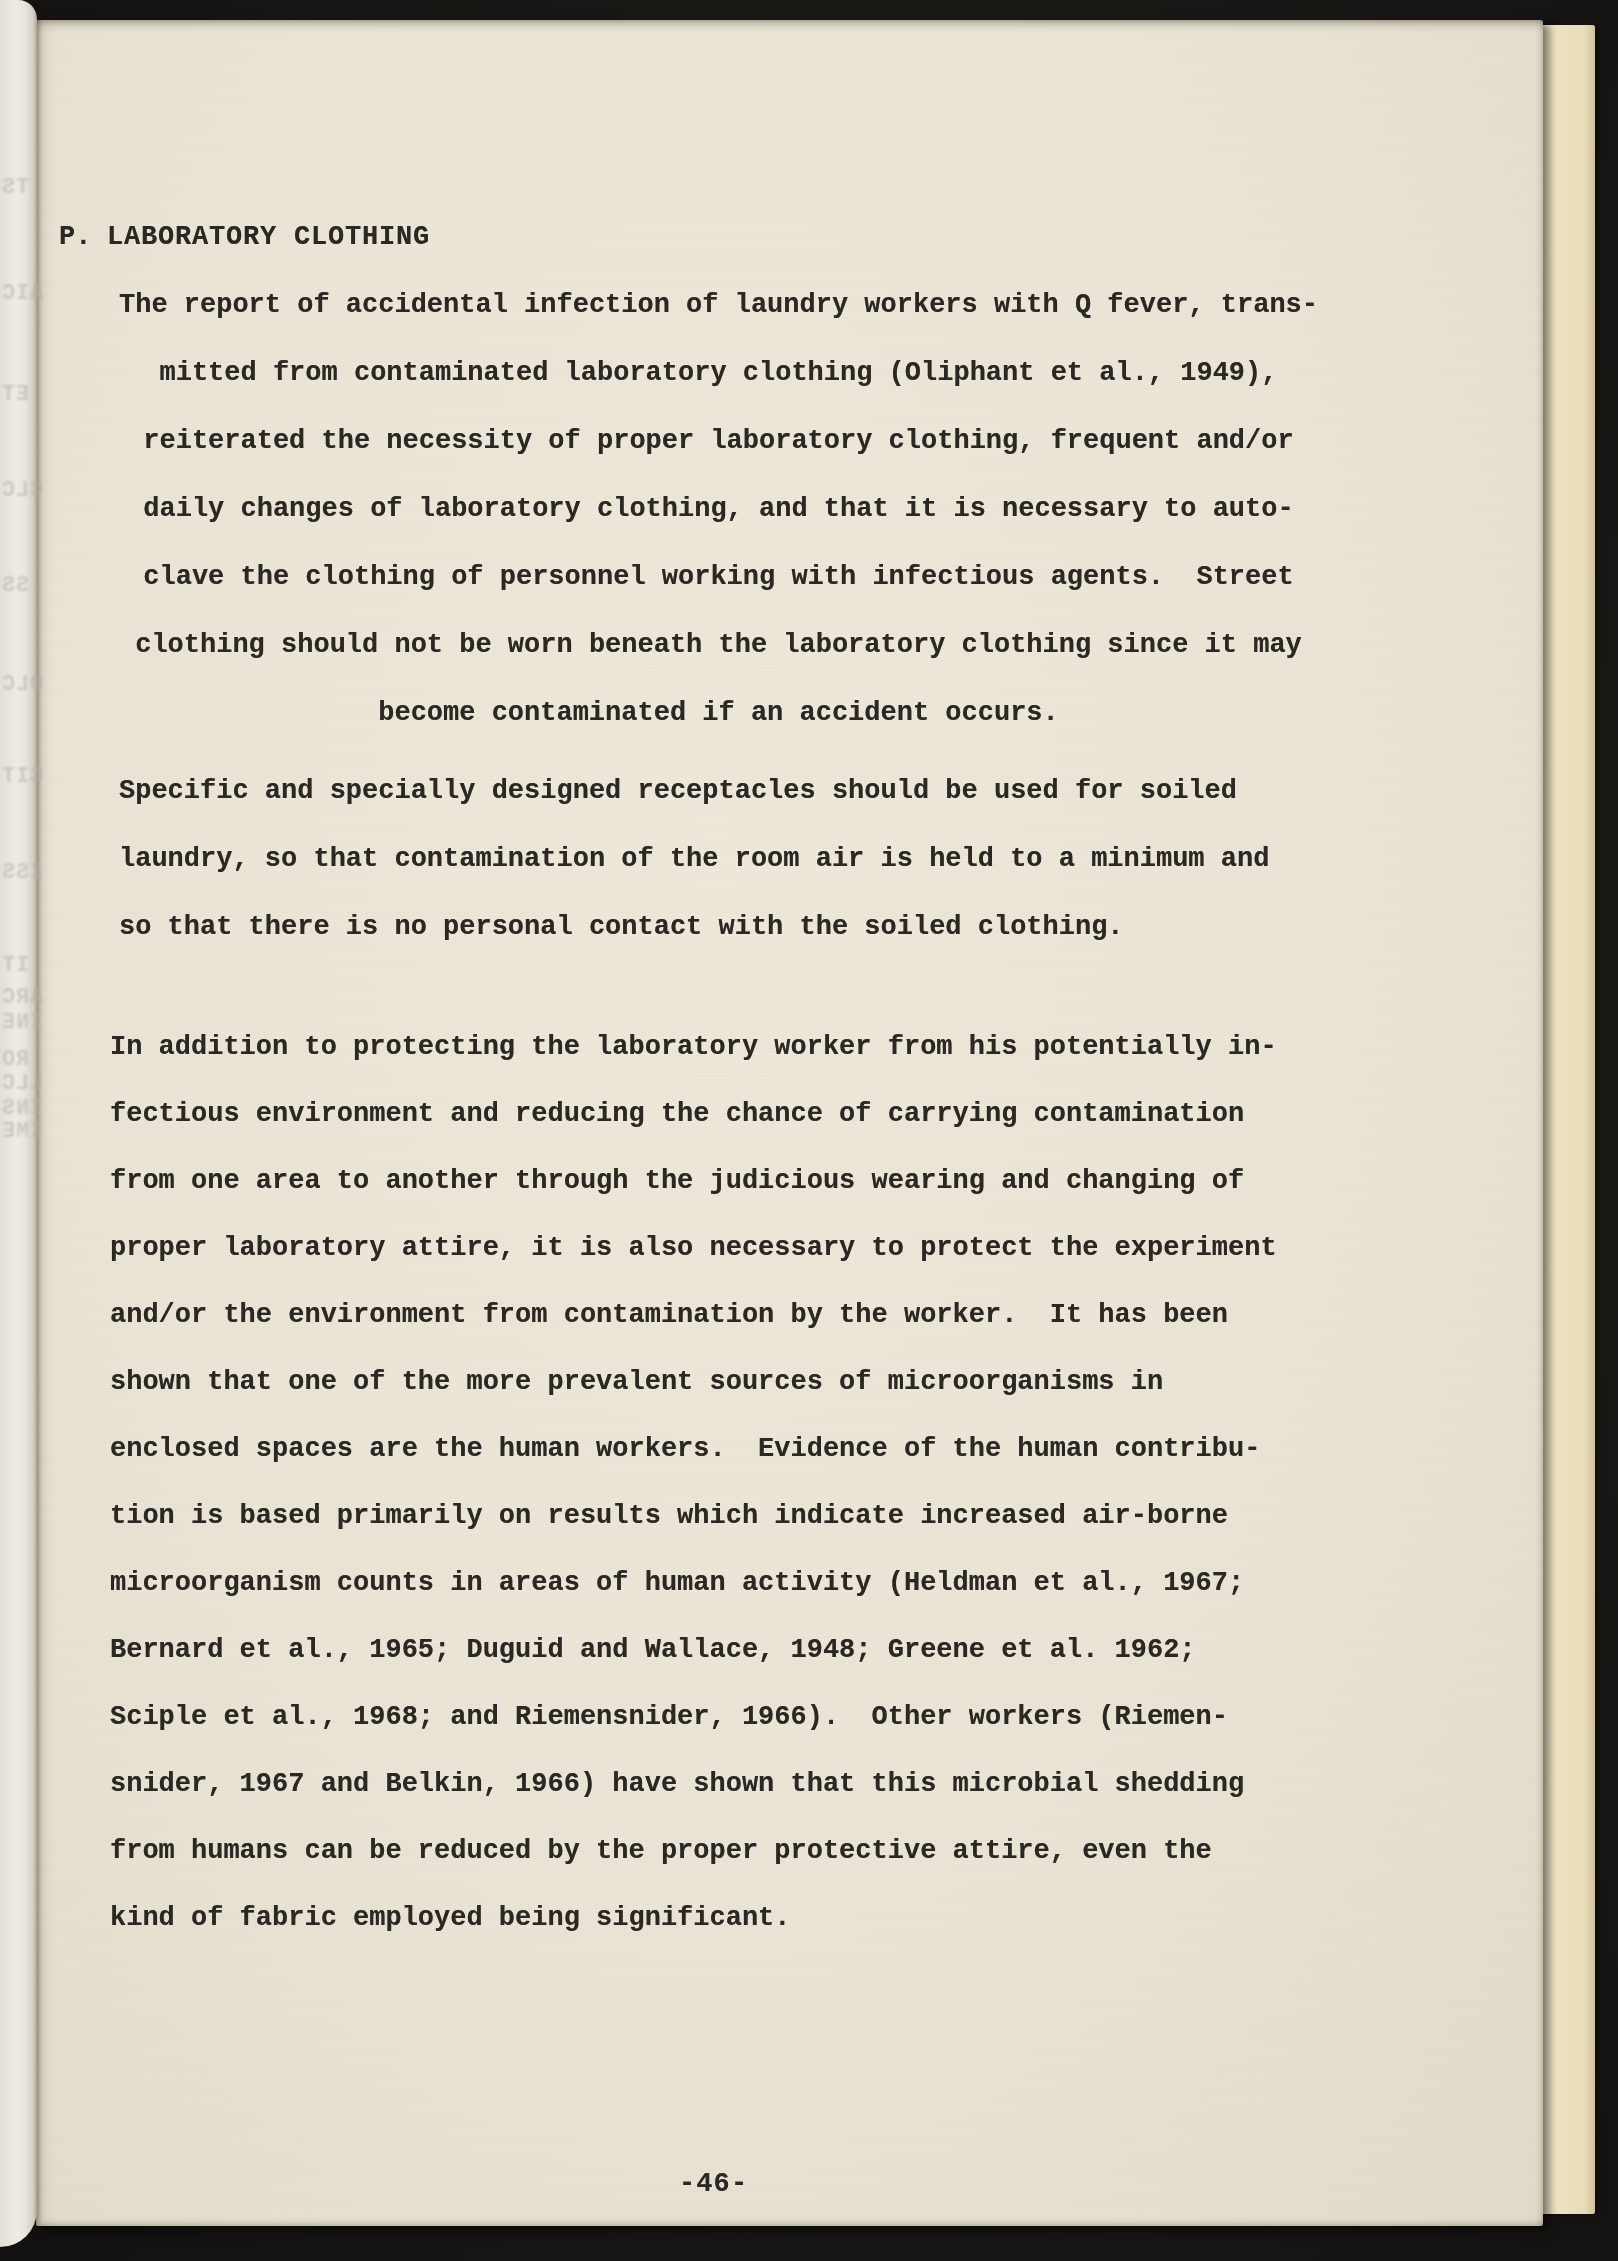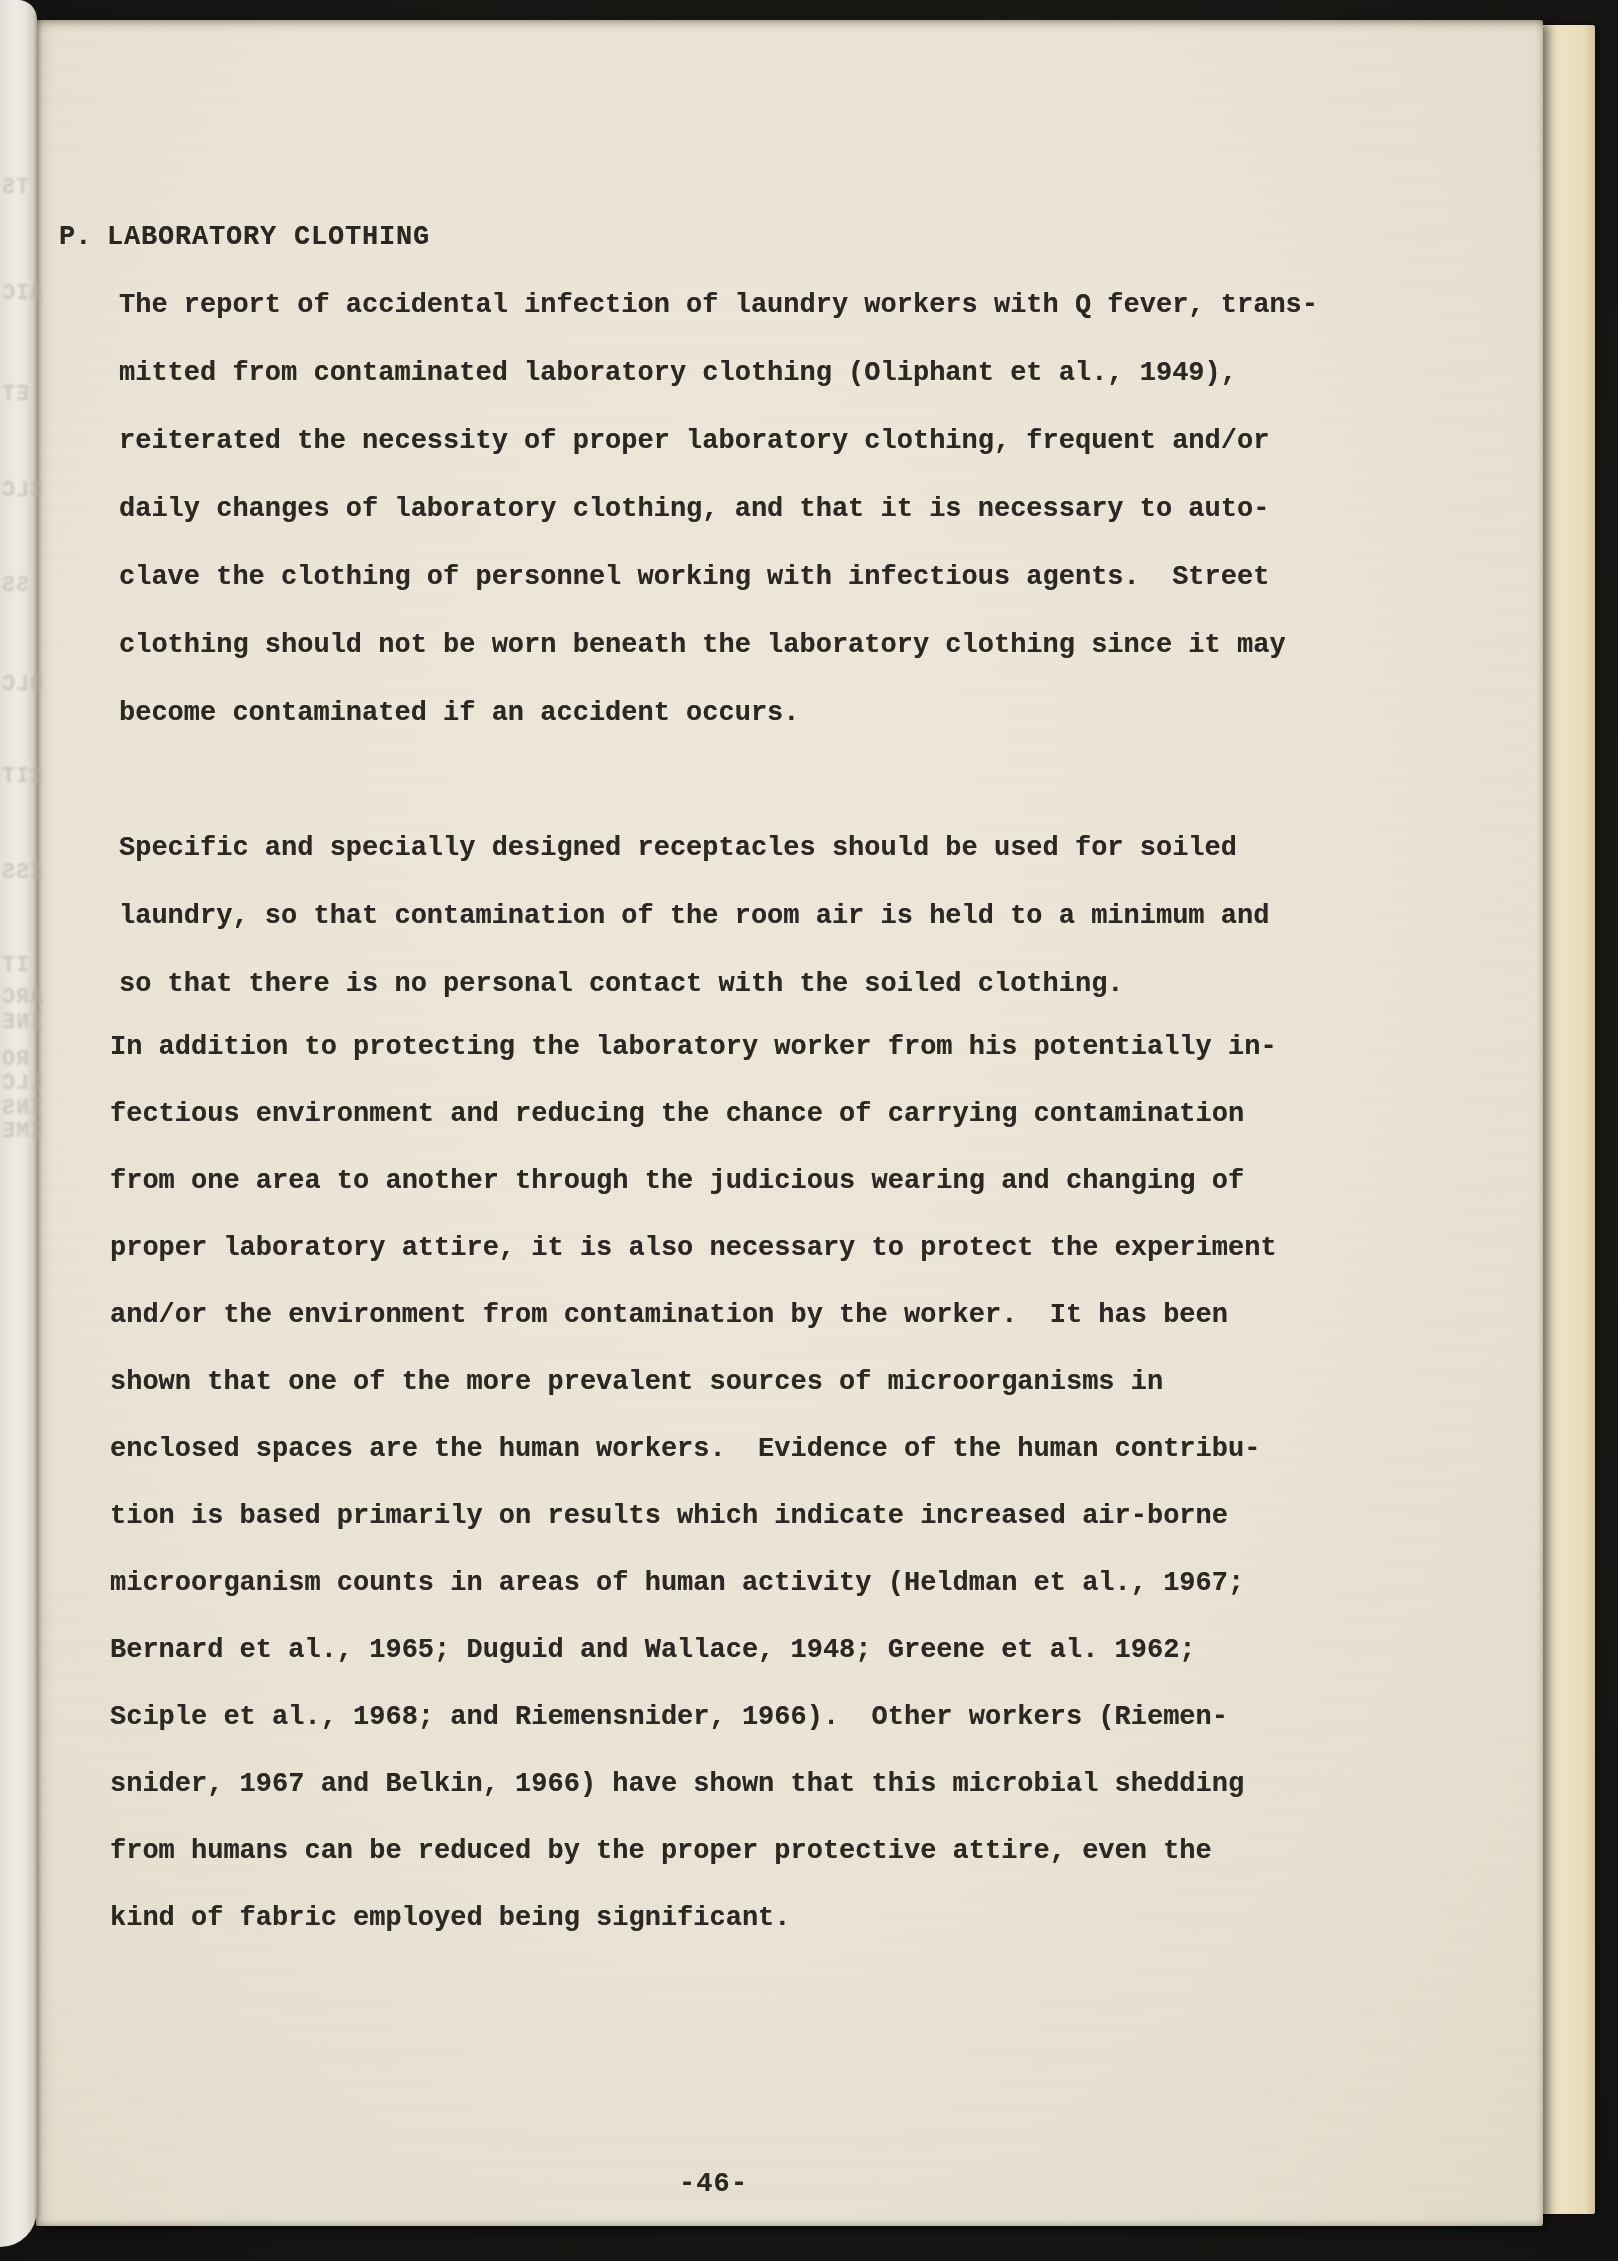--- a/index.html
+++ b/index.html
@@ -54,22 +54,22 @@
   .txt{
     position:absolute;
     color:#2b2723;
     font-size:27px;font-weight:700;
     text-shadow:0 0 0.6px rgba(43,39,35,.5);
     white-space:pre;
   }
   .heading-label{left:23px;top:183px;line-height:68px;}
   .heading-title{left:71px;top:183px;line-height:68px;letter-spacing:0.8px;}
   .para{line-height:68px;}
-  .para1{left:83px;top:251px;}
-  .para2{left:83px;top:794px;}
+  .para1{left:83px;top:251px;text-align:center;}
+  .para2{left:83px;top:737px;}
   .para3{left:74px;top:994px;line-height:67px;}
   .pagenum{left:643px;top:2130px;line-height:68px;letter-spacing:1.1px;}
 </style>
 </head>
 <body>
 
 <div class="scan">
   <div class="scan-bg"></div>
 
   <div class="next-sheet"></div>

